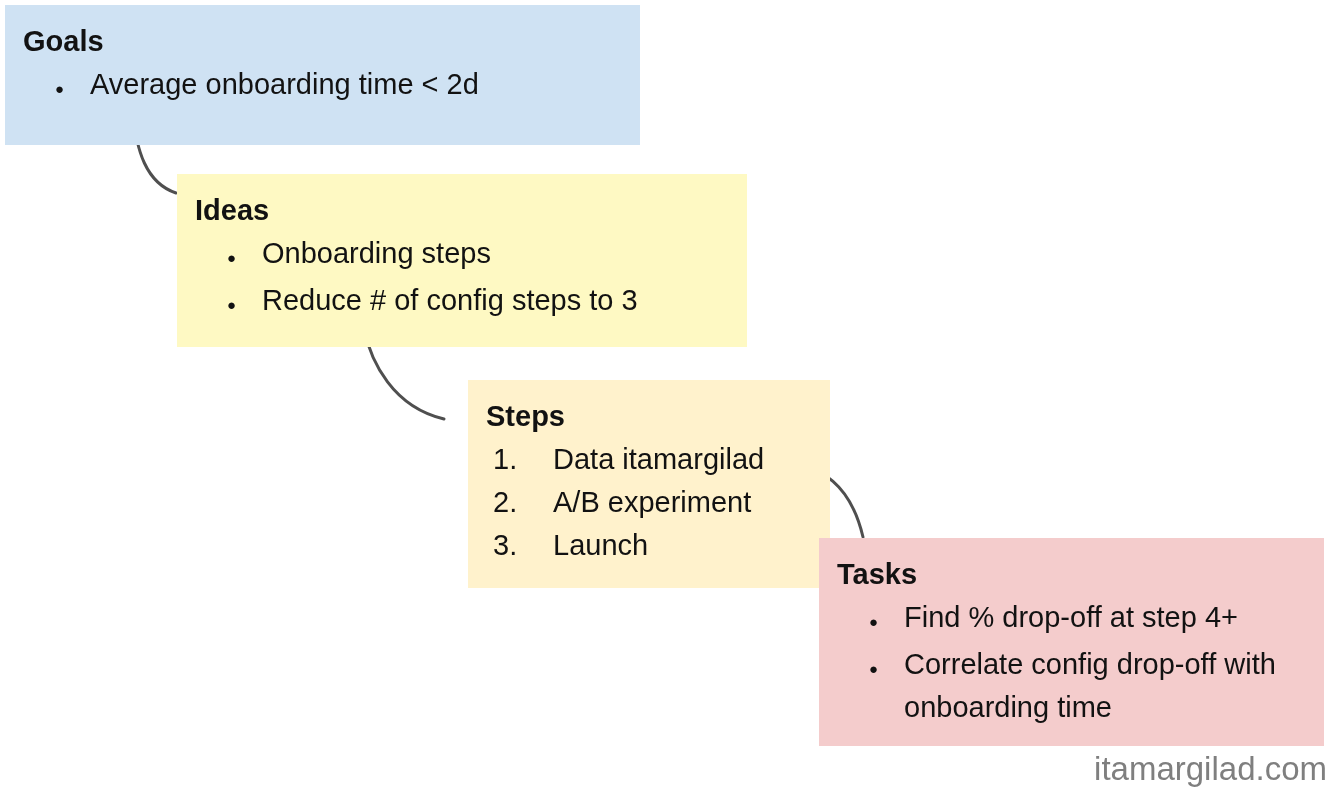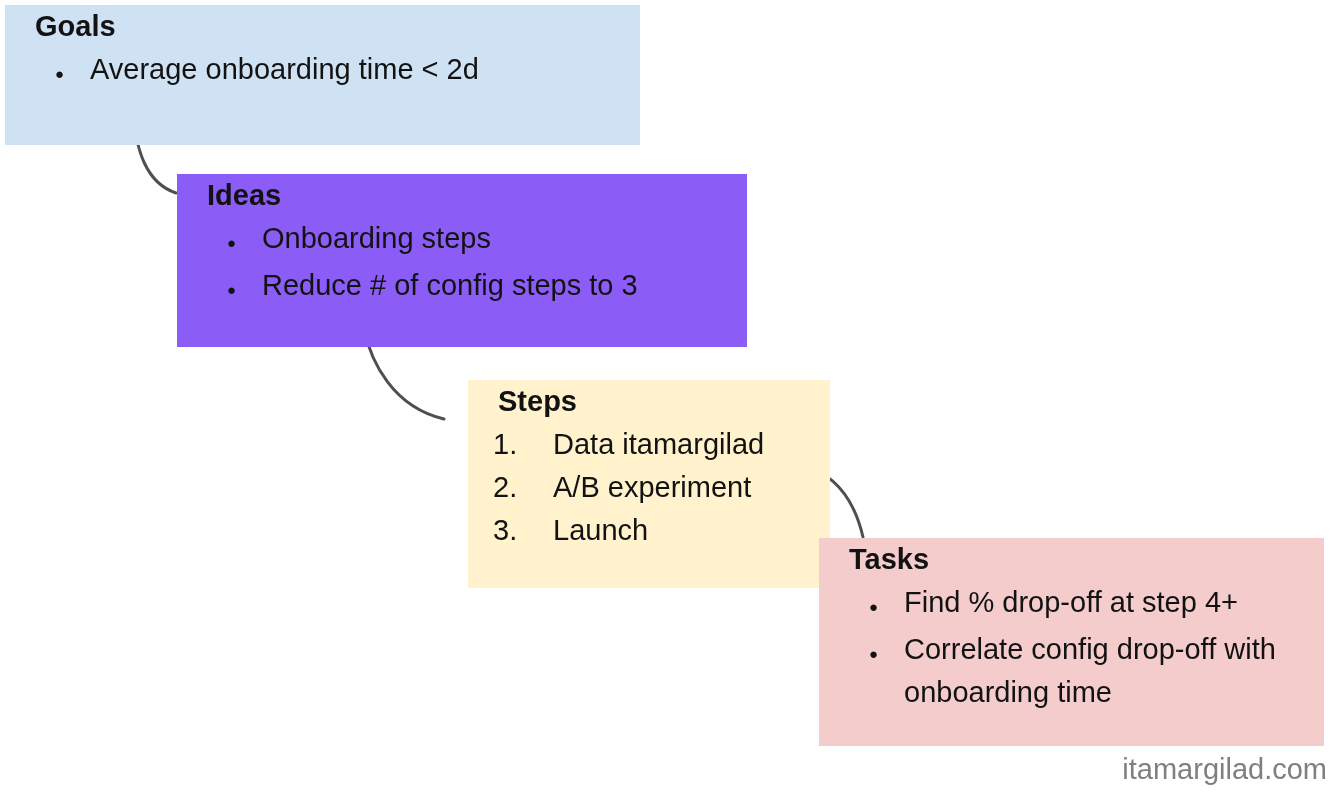--- a/index.html
+++ b/index.html
@@ -29,21 +29,22 @@
     stroke-linecap: round;
   }
   .box {
     position: absolute;
     box-sizing: border-box;
     font-size: 29px;
     line-height: 43px;
   }
   .box .title {
     font-weight: bold;
-    padding-left: 30px;
+    padding-left: 18px;
+    margin-top: 15px;
   }
   .row {
     display: flex;
     align-items: baseline;
     padding-left: 50px;
     padding-right: 10px;
   }
   .row .marker {
     flex: 0 0 35px;
     width: 35px;
@@ -55,21 +56,21 @@
     flex: 1 1 auto;
   }
   .box-goals {
     left: 5px; top: 5px;
     width: 635px; height: 140px;
     background: #cfe2f3;
   }
   .box-ideas {
     left: 177px; top: 174px;
     width: 570px; height: 173px;
-    background: #8b5cf6;
+    background: #fef9c3;
   }
   .box-steps {
     left: 468px; top: 380px;
     width: 362px; height: 208px;
     background: #fff2cc;
   }
   .box-steps .row {
     padding-left: 25px;
   }
   .box-steps .row .marker {
@@ -78,21 +79,21 @@
   }
   .box-tasks {
     left: 819px; top: 538px;
     width: 505px; height: 208px;
     background: #f4cccc;
   }
   .watermark {
     position: absolute;
     right: 4px;
     top: 752px;
-    font-size: 29px;
+    font-size: 33px;
     line-height: 34px;
     color: #7f7f7f;
   }
 </style>
 </head>
 <body>
 
 <div class="canvas">
 
   <svg class="connectors" width="1331" height="794" viewBox="0 0 1331 794">

